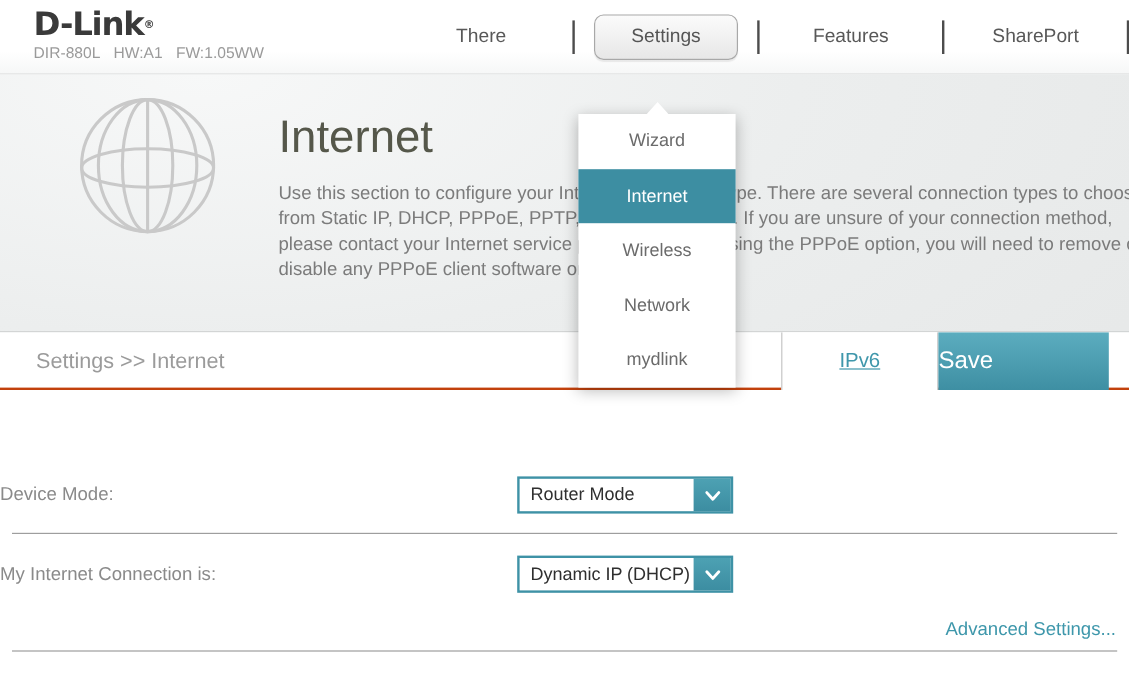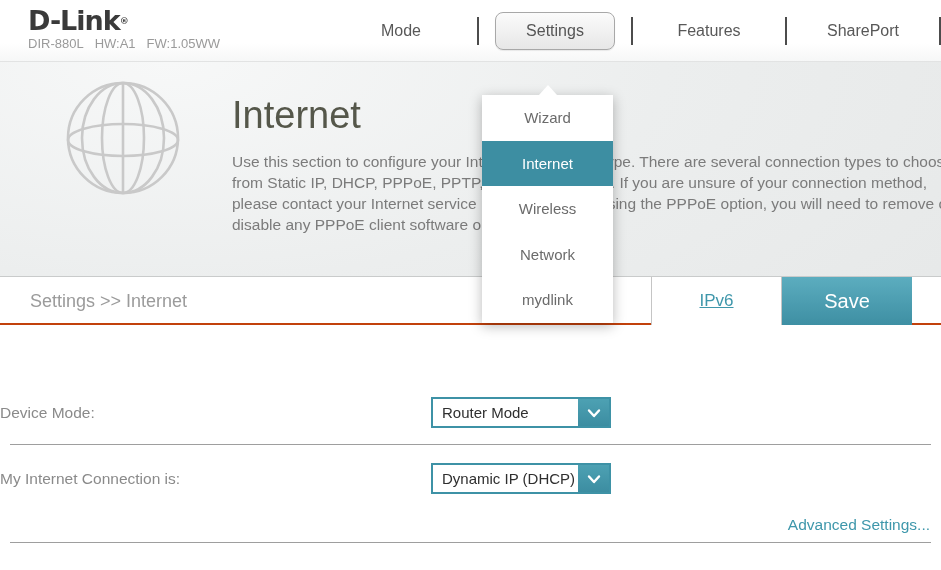--- a/index.html
+++ b/index.html
@@ -37,23 +37,23 @@
 
   
   .toolbar { position:absolute; left:0; top:277px; width:941px; height:48px; background:#fff;
              border-bottom:2px solid #c2410c; }
   .breadcrumb { position:absolute; left:30px; top:0; height:48px; line-height:48px;
                 font-size:18px; color:#9b9b9b; }
   .ipv6-btn { position:absolute; left:651px; top:0; width:131px; height:48px;
               background:#fff; border-left:1px solid #c5c5c5; border-right:1px solid #c5c5c5;
               display:flex; align-items:center; justify-content:center; cursor:pointer; }
   .ipv6-btn span { color:#3f97ab; text-decoration:underline; font-size:17px; }
-  .save-btn { position:absolute; left:782px; top:0; width:130px; height:48px;
+  .save-btn { position:absolute; left:782px; top:0; width:142px; height:48px;
               background:linear-gradient(180deg,#5cadbf 0%,#3e8fa3 100%);
-              color:#fff; font-size:20px; display:flex; align-items:center; justify-content:center;
+              color:#fff; font-size:20px; display:flex; align-items:center; 
               cursor:pointer; }
 
   
   .menu { position:absolute; left:482px; top:95px; width:131px; background:#fff; z-index:20;
           box-shadow:0 3px 12px rgba(0,0,0,0.28); }
   .menu-arrow { position:absolute; left:57px; top:-10px; width:0; height:0;
                 border-left:9px solid transparent; border-right:9px solid transparent;
                 border-bottom:10px solid #fff; }
   .menu-item { height:45.5px; line-height:45.5px; text-align:center; font-size:15px;
                color:#6b6b6b; cursor:pointer; }
@@ -80,21 +80,21 @@
   <div class="topbar">
     <div class="logo-wrap">
       <div class="logo"><span>D-Link</span><sup>®</sup></div>
       <div class="model-line">
         <span>DIR-880L</span><span>HW:A1</span><span>FW:1.05WW</span>
       </div>
     </div>
 
     <nav class="mainnav">
       <div class="nav-slot">
-        <span class="nav-link">Mode</span>
+        <span class="nav-link">There</span>
       </div>
       <div class="nav-divider"></div>
       <div class="nav-slot">
         <span class="nav-button">Settings</span>
       </div>
       <div class="nav-divider"></div>
       <div class="nav-slot">
         <span class="nav-link">Features</span>
       </div>
       <div class="nav-divider"></div>

